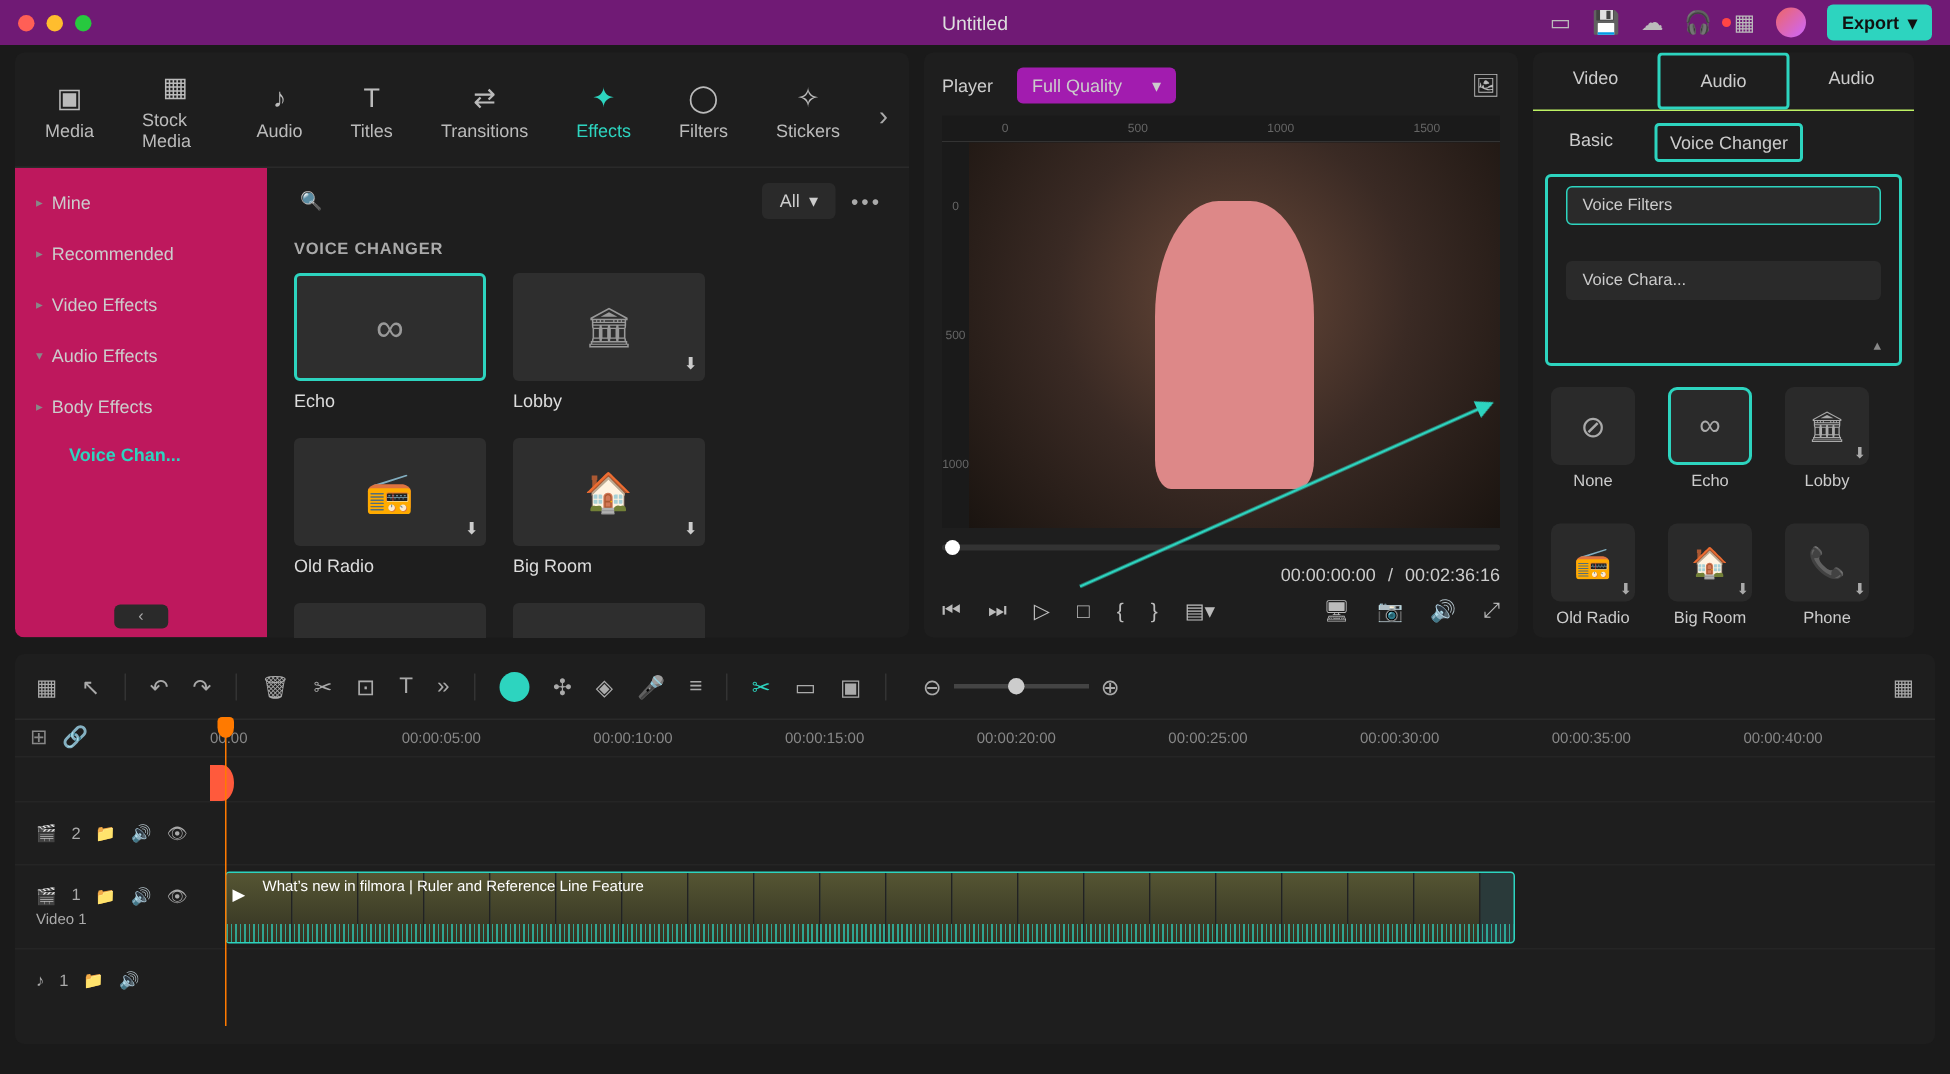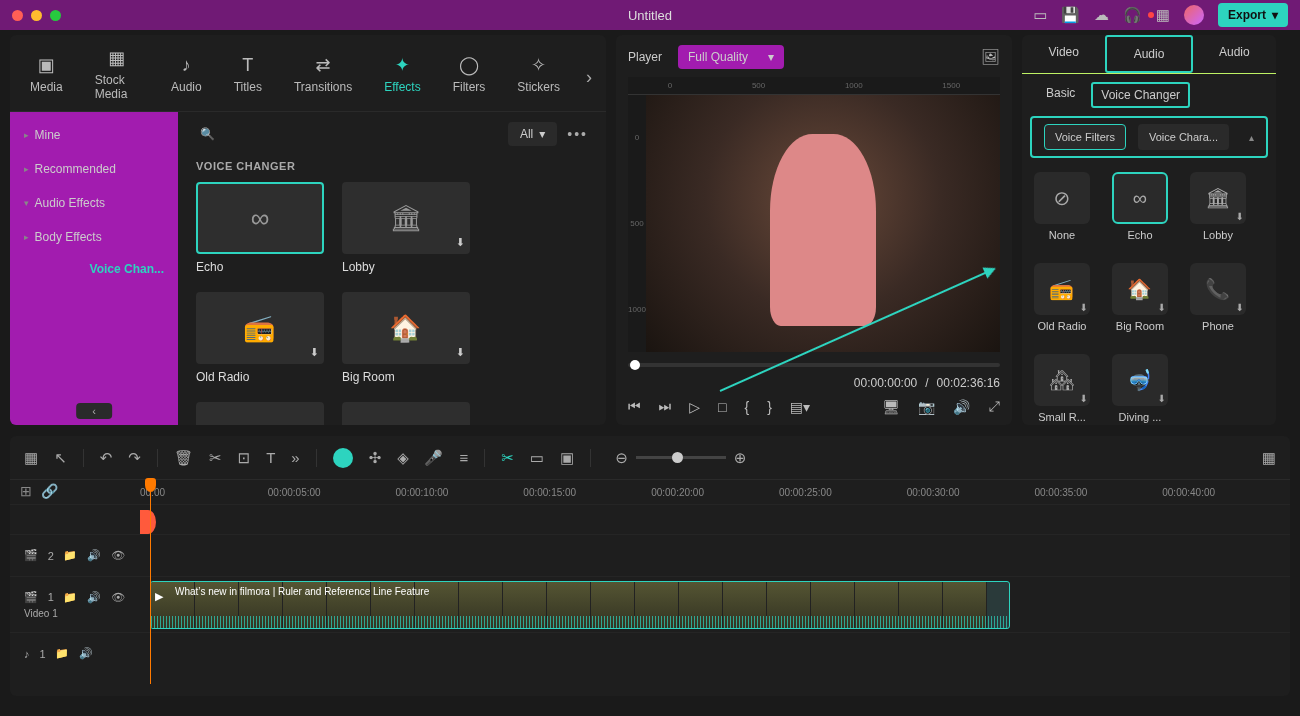--- a/index.html
+++ b/index.html
@@ -16,21 +16,21 @@
 
 .upper { display: flex; height: 400px; gap: 10px; padding: 5px 10px; }
 .left-panel { width: 596px; background: #1e1e1e; border-radius: 6px; display: flex; flex-direction: column; overflow: hidden; }
 .top-tabs { display: flex; align-items: center; padding: 8px 14px 0; gap: 20px; border-bottom: 1px solid #2a2a2a; position: relative; }
 .tab { display: flex; flex-direction: column; align-items: center; gap: 4px; padding: 4px 6px 10px; cursor: pointer; color: #bbb; font-size: 12px; }
 .tab.active { color: #2dd4bf; }
 .tab-icon { font-size: 18px; }
 .chev { font-size: 18px; color: #aaa; margin-left: auto; }
 
 .left-body { display: flex; flex: 1; overflow: hidden; }
-.sidebar { width: 168px; background: #a21caf; padding-top: 6px; overflow-y: auto; position: relative; text-align: right; }
+.sidebar { width: 168px; background: #be185d; padding-top: 6px; overflow-y: auto; position: relative; }
 .side-item { padding: 10px 14px; font-size: 12px; color: #ccc; display: flex; align-items: center; gap: 6px; cursor: pointer; }
 .side-item::before { content: '▸'; font-size: 9px; color: #888; }
 .side-item.open::before { content: '▾'; }
 .side-sub { padding: 8px 14px 8px 36px; font-size: 12px; cursor: pointer; }
 .side-sub.sel { color: #2dd4bf; font-weight: 600; }
 .collapse-btn { position: absolute; bottom: 6px; left: 50%; transform: translateX(-50%); background: #2a2a2a; padding: 2px 16px; border-radius: 4px; font-size: 11px; color: #aaa; }
 
 .gallery { flex: 1; padding: 10px 18px; overflow-y: auto; }
 .gal-head { display: flex; align-items: center; gap: 10px; margin-bottom: 14px; }
 .search-box { flex: 1; display: flex; align-items: center; gap: 8px; background: transparent; padding: 4px; }
@@ -57,23 +57,23 @@
 .pv-prog { height: 14px; display:flex; align-items:center; margin-top:6px; }
 .prog-bar { flex: 1; height: 4px; background: #333; border-radius: 2px; position: relative; }
 .prog-knob { position:absolute; left:2px; top:-3px; width:10px; height:10px; background:#fff; border-radius:50%; }
 .pv-time { display: flex; align-items: center; justify-content: flex-end; gap: 8px; font-size: 12px; color: #ccc; margin-top: 4px; }
 .pv-ctrl { display: flex; align-items: center; gap: 18px; margin-top: 8px; justify-content: center; color: #bbb; font-size: 14px; }
 
 .right-panel { width: 254px; background: #1e1e1e; border-radius: 6px; display:flex; flex-direction:column; overflow:hidden; }
 .rp-tabs { display: flex; border-bottom: 1px solid #bef264; }
 .rp-tab { flex: 1; text-align: center; padding: 10px 0; cursor: pointer; font-size: 12px; }
 .hl-box { border: 2px solid #2dd4bf; border-radius: 3px; }
-.rp-subtabs { display: flex; padding: 8px 16px; gap: 8px; font-size: 12px; }
+.rp-subtabs { display: flex; padding: 8px 16px; gap: 20px; font-size: 12px; }
 .rp-subtab { padding: 4px 8px; cursor: pointer; }
-.rp-chips { display:flex; padding: 6px 12px; gap: 12px; border: 2px solid #2dd4bf; margin: 0 8px; border-radius: 4px; }
+.rp-chips { display:flex; padding: 6px 12px; gap: 24px; border: 2px solid #2dd4bf; margin: 0 8px; border-radius: 4px; flex-direction: column; }
 .chip { background:#2a2a2a; padding:6px 10px; border-radius:4px; font-size:11px; border:1px solid transparent; cursor:pointer; }
 .chip.sel { border-color:#2dd4bf; }
 .rp-grid { display:flex; flex-wrap: wrap; gap: 22px; padding: 14px 12px; }
 .rp-item { width: 56px; text-align: center; }
 .rp-th { width: 56px; height: 52px; background: #2a2a2a; border-radius: 6px; display:flex; align-items:center; justify-content:center; font-size:20px; color:#aaa; position:relative; }
 .rp-th.sel { border:2px solid #2dd4bf; }
 .rp-th .dl { position:absolute; right:2px; bottom:2px; font-size:10px; }
 .rp-label { font-size: 11px; margin-top: 5px; white-space: nowrap; overflow: hidden; text-overflow: ellipsis; }
 
 .lower { height: 276px; padding: 6px 10px 10px; }
@@ -169,20 +169,23 @@
         </div>
       <div class="chev">›</div>
     </div>
     <div class="left-body">
       <div class="sidebar">
         <div class="side-item">
             <span>Mine</span>
           </div>
         <div class="side-item">
             <span>Recommended</span>
+          </div>
+        <div class="side-item">
+            <span>Video Effects</span>
           </div>
         <div class="side-item open">
             <span>Audio Effects</span>
           </div>
         <div class="side-item">
             <span>Body Effects</span>
           </div>
         <div class="side-sub sel">Voice Chan...</div>
         <div class="collapse-btn">‹</div>
       </div>

